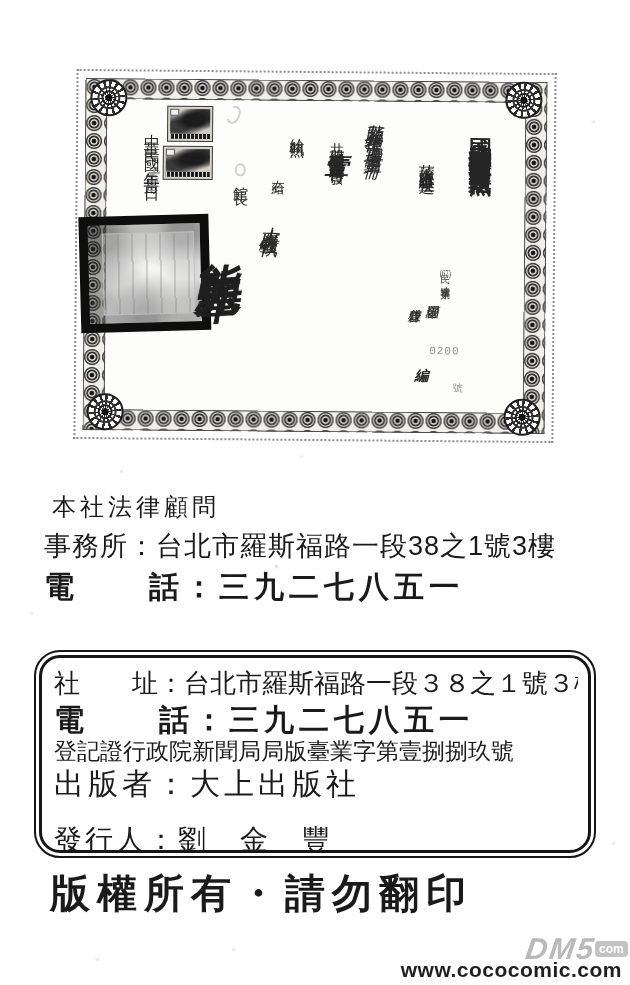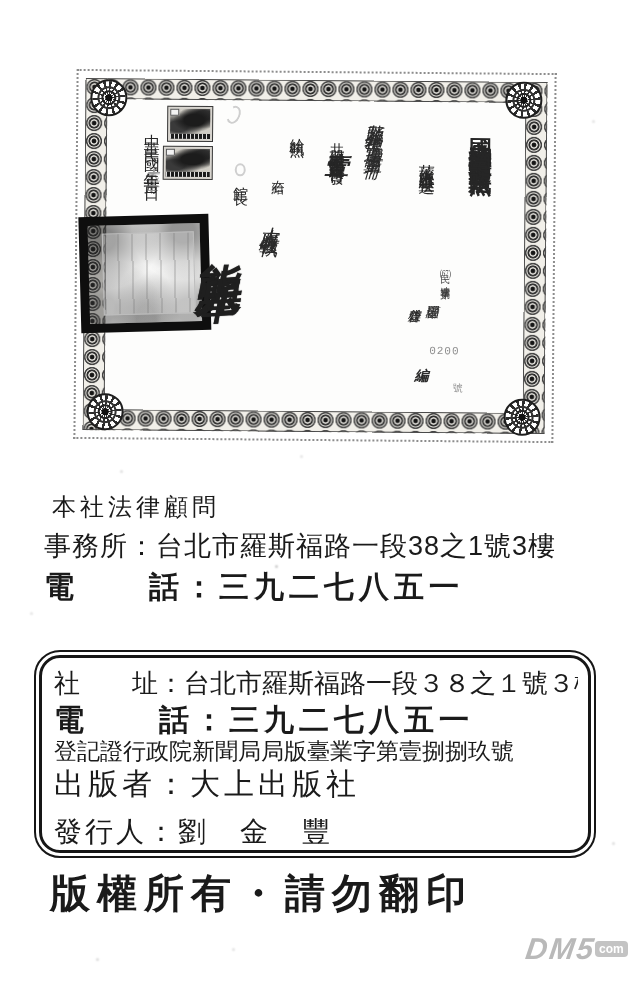--- a/index.html
+++ b/index.html
@@ -115,21 +115,21 @@
   
   .pubbox { position:absolute; left:34px; top:650px; width:562px; height:208px;
     border:2px solid #161616; border-radius:26px; }
   .pubbox-inner { position:absolute; inset:3px; border:3px solid #161616; border-radius:21px;
     padding:9px 10px 0 12px; }
   .pub-line { white-space:nowrap; overflow:hidden; }
   .pub-address { font-size:26px; letter-spacing:0px; line-height:1.3; }
   .pub-phone { font-size:30px; font-weight:700; letter-spacing:5px; line-height:1.15; margin-top:2px; }
   .pub-reg { font-size:23px; letter-spacing:0px; line-height:1.3; margin-top:0; }
   .pub-publisher { font-size:30px; font-weight:400; letter-spacing:4px; line-height:1.15; }
-  .pub-issuer { font-size:28px; letter-spacing:3px; line-height:1.2; margin-top:13px; }
+  .pub-issuer { font-size:28px; letter-spacing:3px; line-height:1.2; margin-top:21px; }
 
   
   .copyright { position:absolute; left:50px; top:866px; font-size:40px; font-weight:700;
     letter-spacing:7px; white-space:nowrap; }
 
   
   .watermark { position:absolute; right:0px; top:932px; width:260px; height:50px; }
   .wm-logo { position:absolute; right:2px; top:0px; color:#b9b9b9; font-weight:700; font-style:italic;
     font-size:30px; letter-spacing:2px; transform:skewX(-8deg); z-index:1; }
   .wm-com { display:inline-block; font-size:12px; font-style:normal; background:#c3c3c3; color:#ffffff;
@@ -209,14 +209,15 @@
       <div class="pub-line pub-reg">登記證行政院新聞局局版臺業字第壹捌捌玖號</div>
       <div class="pub-line pub-publisher">出版者：大上出版社</div>
       <div class="pub-line pub-issuer">發行人：劉　金　豐</div>
     </div>
   </section>
 
   <div class="copyright">版權所有・請勿翻印</div>
 
   <div class="watermark">
     <div class="wm-logo"><span>DM5</span><span class="wm-com">com</span></div>
+    <div class="wm-url">www.cococomic.com</div>
   </div>
 </div>
 
 </body></html>

